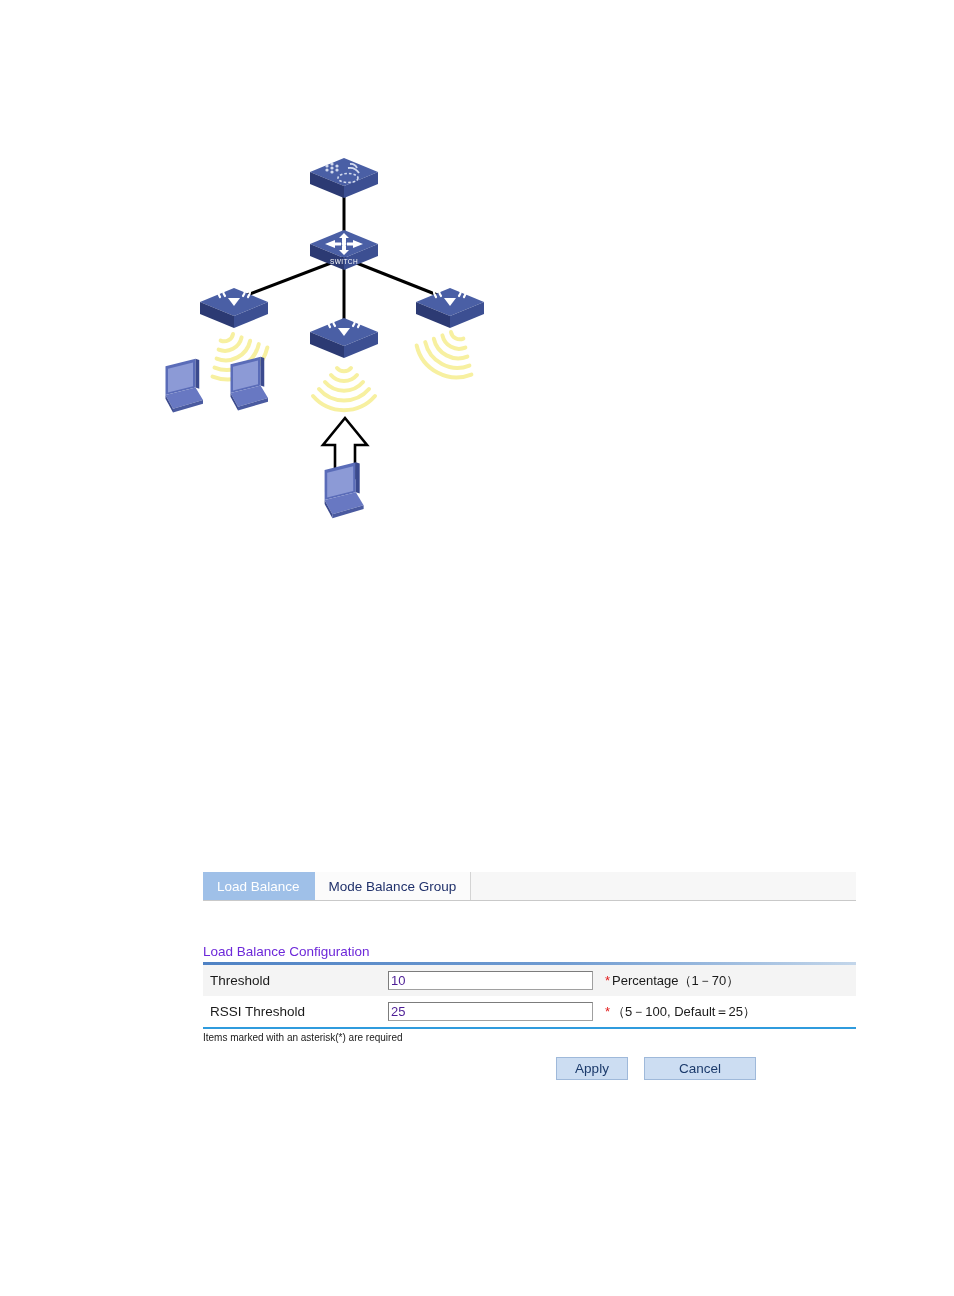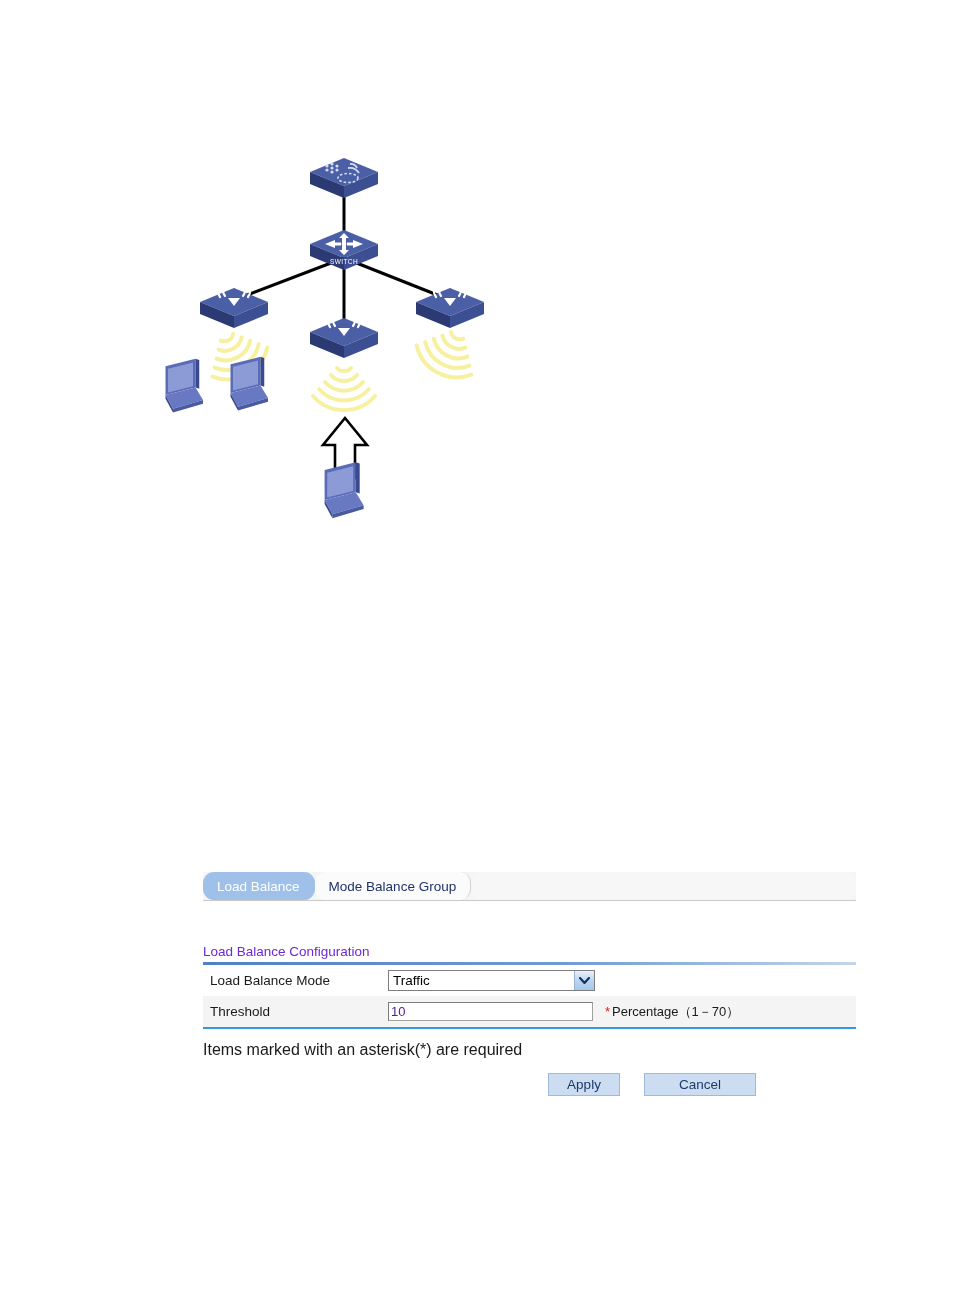--- a/index.html
+++ b/index.html
@@ -46,21 +46,20 @@
     display: flex;
     align-items: center;
     justify-content: center;
     font-size: 13.5px;
     padding: 0 14px;
     box-sizing: border-box;
     border-right: 1px solid #d4d4d4;
     color: #20316b;
     background: #fbfbfb;
     white-space: nowrap;
-    border-radius: 11px;
   }
   .tab.active {
     background: #9fc0e8;
     color: #ffffff;
     border-right: 1px solid #9fc0e8;
   }
   .tab.filler {
     flex: 1;
     border-right: none;
     background: #f7f7f7;
@@ -155,47 +154,47 @@
     justify-content: center;
   }
   .select-arrow svg { display: block; }
 
   
   .bottom-rule {
     height: 2px;
     background: #2f9bdd;
   }
   .required-note {
-    font-size: 16px;
+    font-size: 10px;
     color: #1a1a1a;
-    margin-top: 12px;
+    margin-top: 3px;
   }
   .button-row {
     margin-top: 14px;
     display: flex;
     justify-content: flex-end;
-    gap: 24px;
+    gap: 8px;
     padding-right: 100px;
   }
   .btn {
     min-width: 72px;
     height: 23px;
     box-sizing: border-box;
     background: #ccddf2;
     border: 1px solid #9fb9da;
     color: #1b3a6b;
     font-family: "Liberation Sans", sans-serif;
     font-size: 13.5px;
     display: flex;
     align-items: center;
     justify-content: center;
     cursor: pointer;
     padding: 0 14px;
   }
-  .btn.cancel { min-width: 112px; }
+  .btn.cancel { min-width: 112px; margin-left: 8px; }
 </style>
 </head>
 <body>
 
 <div id="diagram">
   <svg width="954" height="600" viewBox="0 0 954 600">
     <defs>
       <g id="dev-box">
 
         <polygon points="0,-14 34,0 0,14 -34,0" fill="#4a5fa5"></polygon>
@@ -322,47 +321,42 @@
       <span>Mode Balance Group</span>
     </div>
     <div class="tab filler"></div>
   </div>
 
   <div class="section-title">Load Balance Configuration</div>
   <div class="section-rule"></div>
 
   <table class="form-table">
     <tbody>
-      <tr class="plain">
-        <td class="label-cell">Load Balance Mode</td>
-        <td class="field-cell">
-          <div class="select-wrap">
-            <span class="select-value">Traffic</span>
-            <span class="select-arrow">
-              <svg width="11" height="7" viewBox="0 0 11 7">
-                  <path d="M1 1 L5.5 6 L10 1" fill="none" stroke="#14305e" stroke-width="2.1" stroke-linecap="round" stroke-linejoin="round"></path>
-                </svg>
-            </span>
-          </div>
-        </td>
-        <td class="hint-cell"></td>
-      </tr>
 
       <tr class="shaded">
         <td class="label-cell">Threshold</td>
         <td class="field-cell">
           <input class="text-box" type="text" value="10" style="">
         </td>
         <td class="hint-cell">
           <span class="req-star">*</span><span>Percentage（1－70）</span>
         </td>
       </tr>
 
 
 
+      <tr class="plain">
+        <td class="label-cell">RSSI Threshold</td>
+        <td class="field-cell">
+          <input class="text-box" type="text" value="25" style="">
+        </td>
+        <td class="hint-cell">
+          <span class="req-star">*</span><span>（5－100, Default＝25）</span>
+        </td>
+      </tr>
     </tbody>
   </table>
 
   <div class="bottom-rule"></div>
   <div class="required-note">Items marked with an asterisk(*) are required</div>
 
   <div class="button-row">
     <button class="btn">Apply</button>
     <button class="btn cancel">Cancel</button>
   </div>

